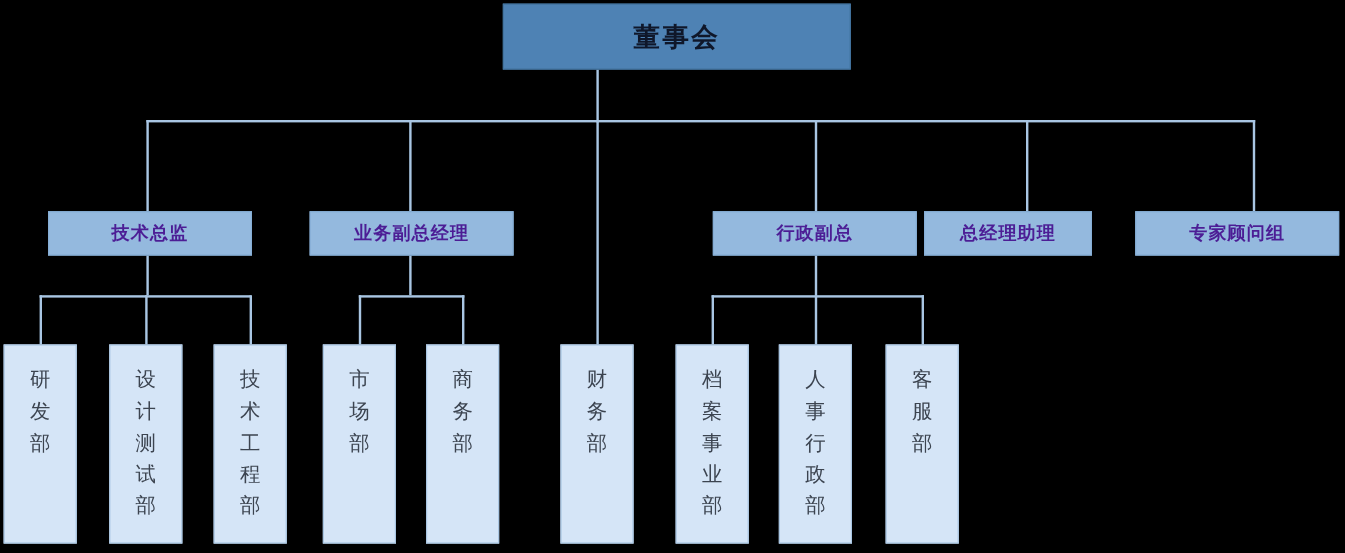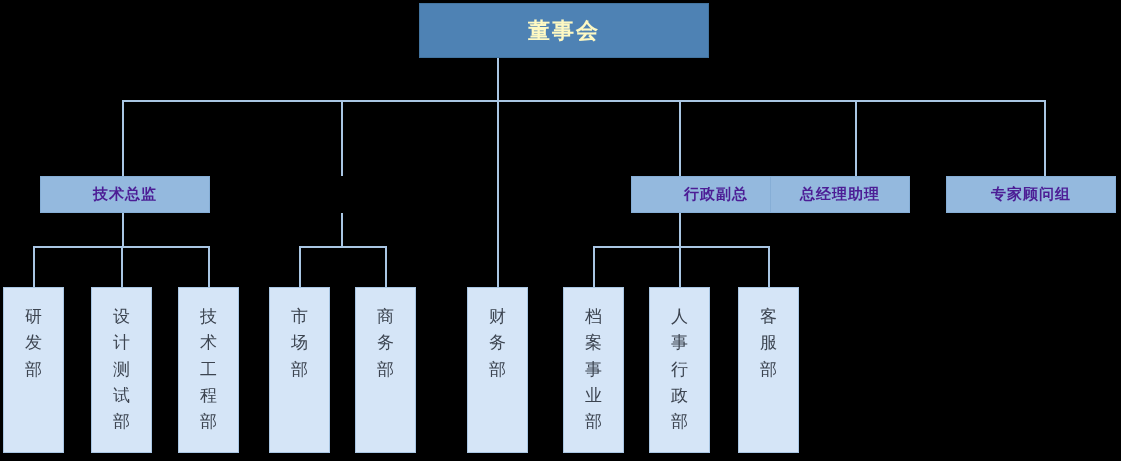--- a/index.html
+++ b/index.html
@@ -34,21 +34,21 @@
     display: flex;
     align-items: center;
     justify-content: center;
     text-align: center;
   }
 
   
   .node--root {
     background: #4e82b4;
     border: 1px solid #43749f;
-    color: #fef9c3;
+    color: #0f172a;
     font-weight: bold;
     font-size: 22px;
     letter-spacing: 2px;
   }
 
   
   .node--exec {
     background: #94b9de;
     border: 1px solid #86aed6;
     color: #4c1d95;
@@ -109,21 +109,24 @@
   <div class="conn conn-v" style="left:679px; top:246px; height:41px;"></div>
   <div class="conn conn-v" style="left:768px; top:246px; height:41px;"></div>
 
   <div class="node node--root" style="left:419px; top:3px; width:290px; height:55px;">
     <span>董事会</span>
   </div>
 
   <div class="node node--exec" style="left:40px; top:176px; width:170px; height:37px;">
     <span>技术总监</span>
   </div>
-  <div class="node node--exec" style="left:594px; top:176px; width:170px; height:37px;margin-left:37px;">
+  <div class="node node--exec" style="left:258px; top:176px; width:170px; height:37px;">
+    <span>业务副总经理</span>
+  </div>
+  <div class="node node--exec" style="left:594px; top:176px; width:170px; height:37px;">
     <span>行政副总</span>
   </div>
   <div class="node node--exec" style="left:770px; top:176px; width:140px; height:37px;">
     <span>总经理助理</span>
   </div>
   <div class="node node--exec" style="left:946px; top:176px; width:170px; height:37px;">
     <span>专家顾问组</span>
   </div>
 
   <div class="node node--dept" style="left:3px; top:287px; width:61px; height:166px;">

